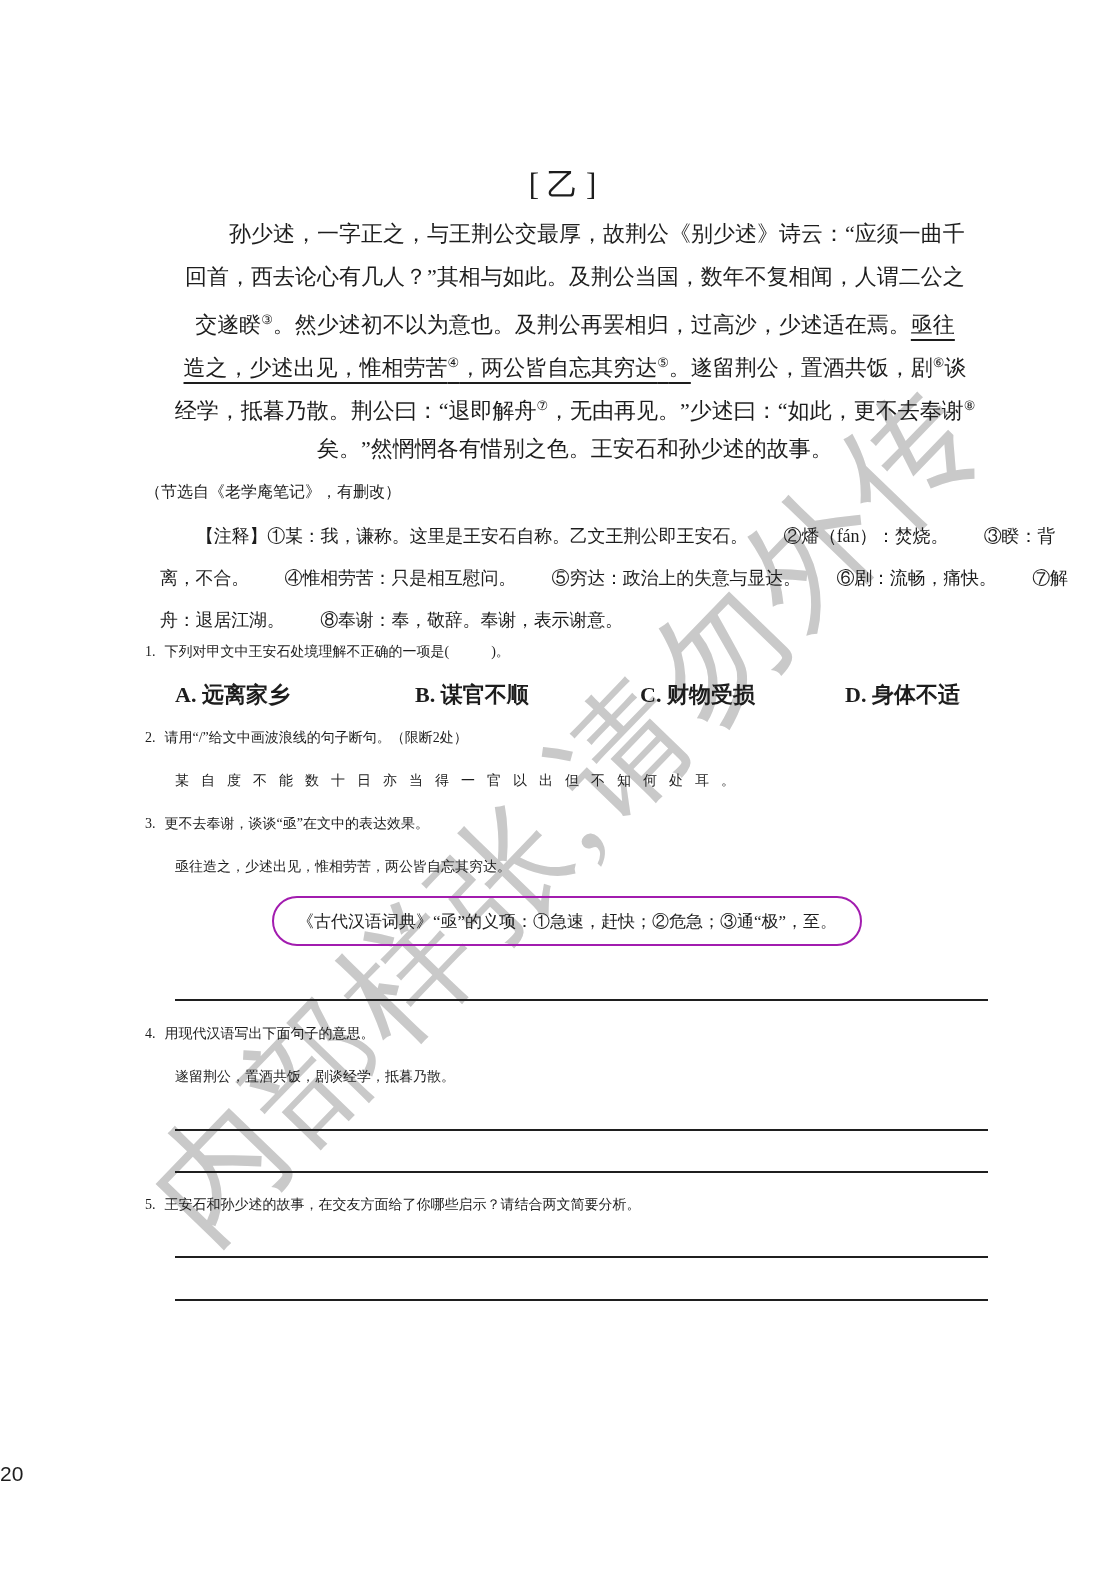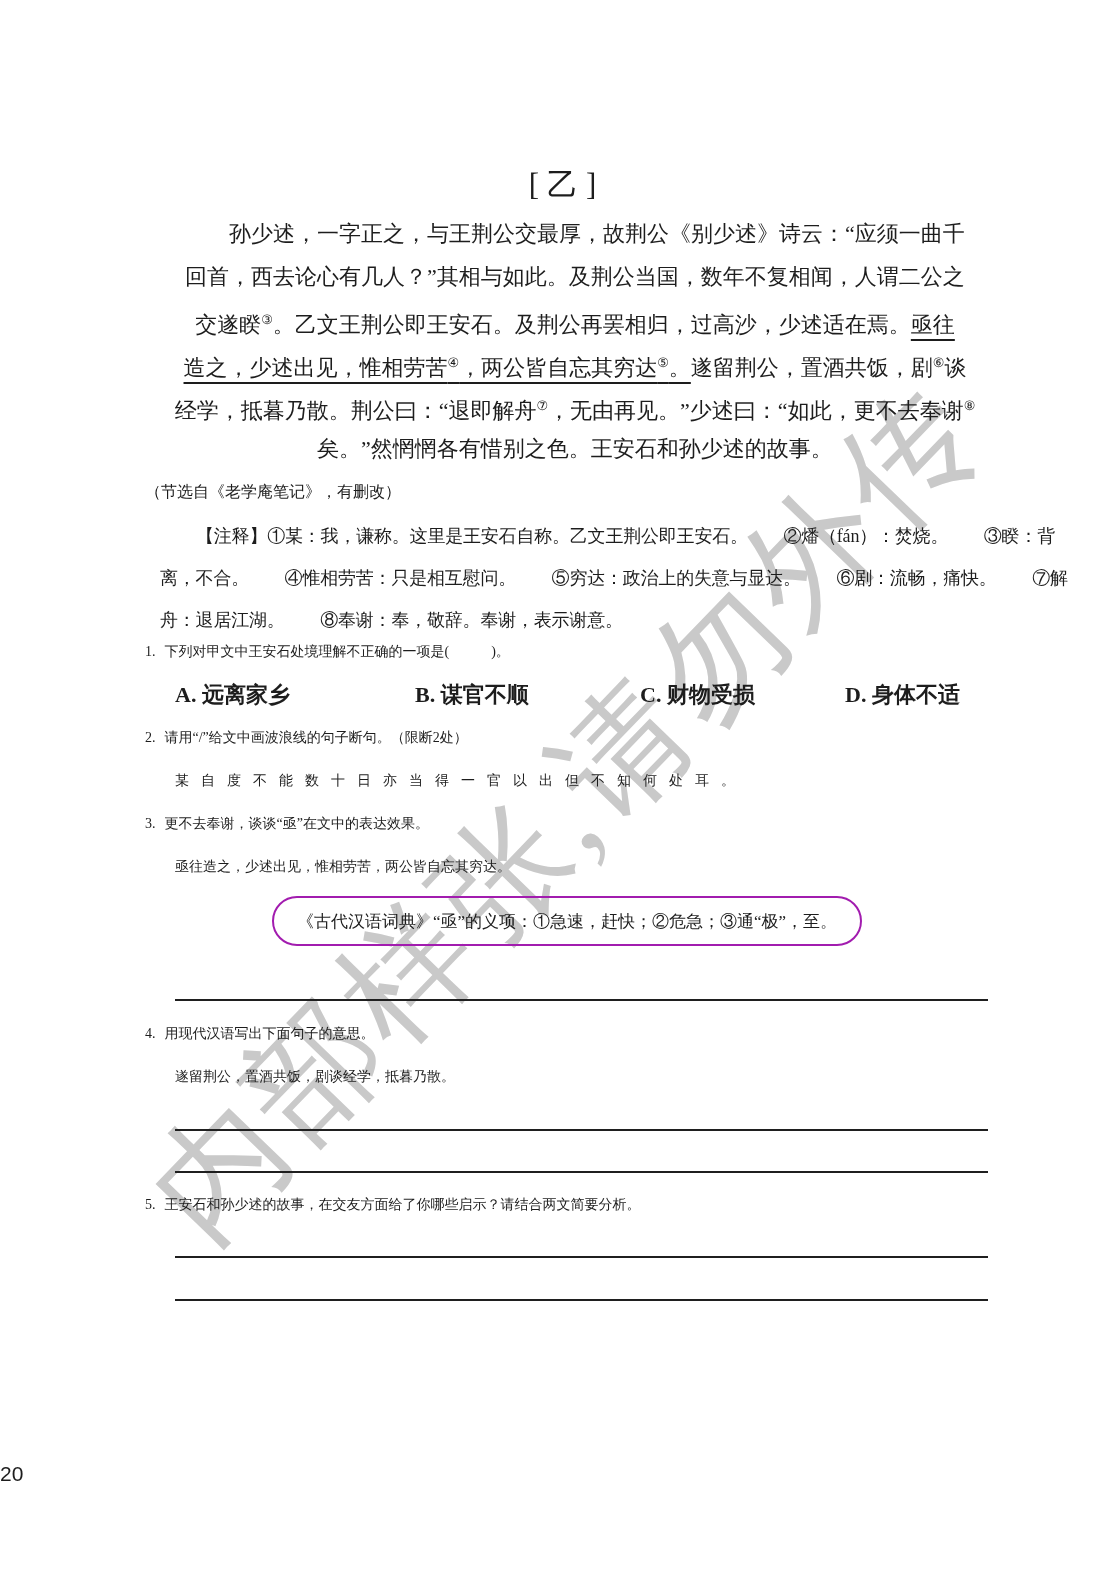--- a/index.html
+++ b/index.html
@@ -78,21 +78,21 @@
 
 <div id="page">
 
   <div class="wm">内部样张,请勿外传</div>
 
   <div class="layer title">[乙]</div>
 
   <div class="layer passage">
       <div class="tline"><span>　　孙少述，一字正之，与王荆公交最厚，故荆公《别少述》诗云：“应须一曲千</span></div>
       <div class="tline"><span>回首，西去论心有几人？”其相与如此。及荆公当国，数年不复相闻，人谓二公之</span></div>
-      <div class="tline"><span>交遂睽</span><span class="sup">③</span><span>。乙文王荆公即王安石。及荆公再罢相归，过高沙，少述适在焉。</span><span class="u"><span>亟往</span></span></div>
+      <div class="tline"><span>交遂睽</span><span class="sup">③</span><span>。然少述初不以为意也。及荆公再罢相归，过高沙，少述适在焉。</span><span class="u"><span>亟往</span></span></div>
       <div class="tline"><span class="u"><span>造之，少述出见，惟相劳苦</span><span class="sup">④</span><span>，两公皆自忘其穷达</span><span class="sup">⑤</span><span>。</span></span><span>遂留荆公，置酒共饭，剧</span><span class="sup">⑥</span><span>谈</span></div>
       <div class="tline"><span>经学，抵暮乃散。荆公曰：“退即解舟</span><span class="sup">⑦</span><span>，无由再见。”少述曰：“如此，更不去奉谢</span><span class="sup">⑧</span></div>
       <div class="tline"><span>矣。”然惘惘各有惜别之色。王安石和孙少述的故事。</span></div>
     </div>
 
   <div class="layer attr">（节选自《老学庵笔记》，有删改）</div>
 
   <div class="layer notes">
       <div class="tline"><span>【注释】①某：我，谦称。这里是王安石自称。乙文王荆公即王安石。　　②燔（fán）：焚烧。　　③睽：背</span></div>
       <div class="tline"><span>离，不合。　　④惟相劳苦：只是相互慰问。　　⑤穷达：政治上的失意与显达。　　⑥剧：流畅，痛快。　　⑦解</span></div>

